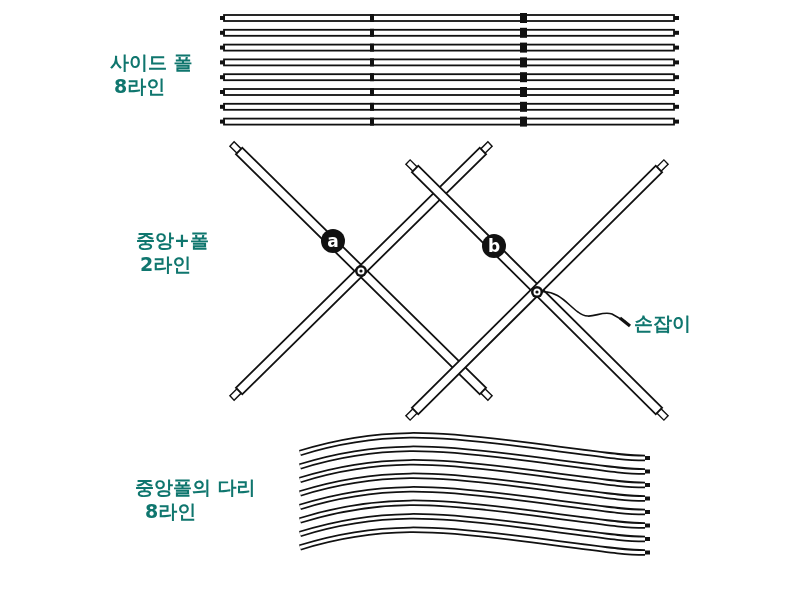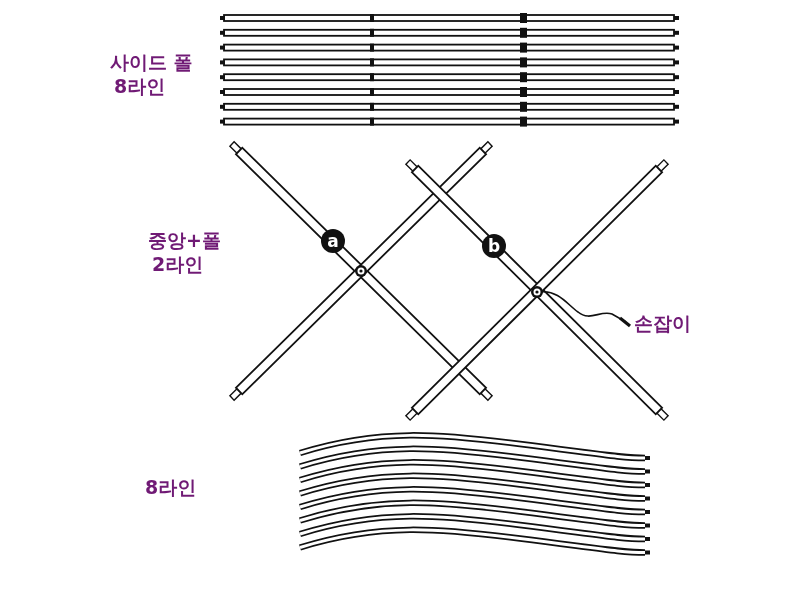--- a/index.html
+++ b/index.html
@@ -1,36 +1,37 @@
 <!DOCTYPE html>
 <html><head>
   <meta charset="utf-8">
   <style>
     html, body { margin: 0; padding: 0; background: #ffffff; }
     body { width: 800px; height: 610px; position: relative; overflow: hidden;
            font-family: "DejaVu Sans", "Liberation Sans", sans-serif; }
-    .label { position: absolute; color: #701a75; font-weight: bold; font-size: 19px; line-height: 24px; white-space: nowrap; }
+    .label { position: absolute; color: #0f766e; font-weight: bold; font-size: 19px; line-height: 24px; white-space: nowrap; }
     .label .l2 { display: block; padding-left: 4px; }
     svg.diagram { position: absolute; left: 0; top: 0; }
     .badge-text { font-family: "DejaVu Sans", sans-serif; font-weight: bold; font-size: 17px; fill: #fff; }
   </style>
 </head>
 <body>
 
 <div class="label" style="left:110px; top:50px;">
   <span>사이드 폴</span>
   <span class="l2">8라인</span>
 </div>
 
-<div class="label" style="left:148px; top:228px;">
+<div class="label" style="left:136px; top:228px;">
   <span>중앙+폴</span>
   <span class="l2">2라인</span>
 </div>
 
 <div class="label" style="left:135px; top:475px;">
+  <span>중앙폴의 다리</span>
   <span class="l2" style="padding-left:10px;">8라인</span>
 </div>
 
 <div class="label" style="left:634px; top:313px;font-family:Liberation Mono, monospace;">손잡이</div>
 
 <svg class="diagram" width="800" height="610" viewBox="0 0 800 610">
 
   <g id="side-poles">
       <g>
         <rect x="224" y="15" width="450" height="6" fill="#fff" stroke="#111" stroke-width="1.8"></rect>

